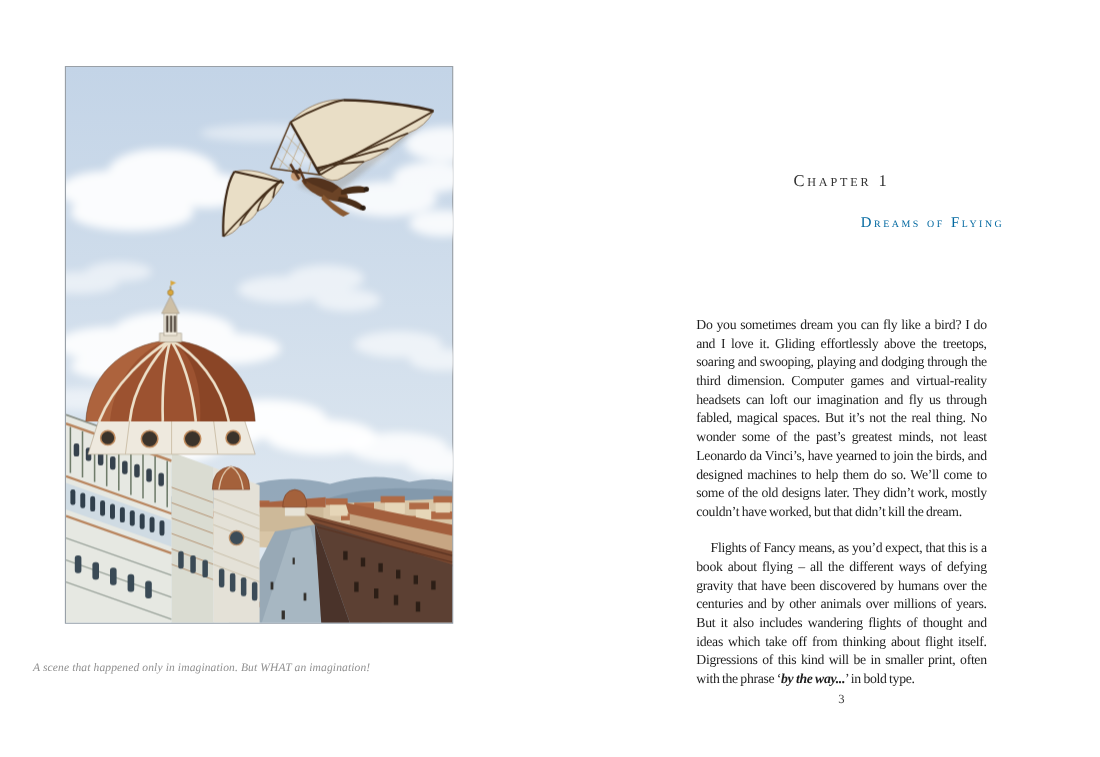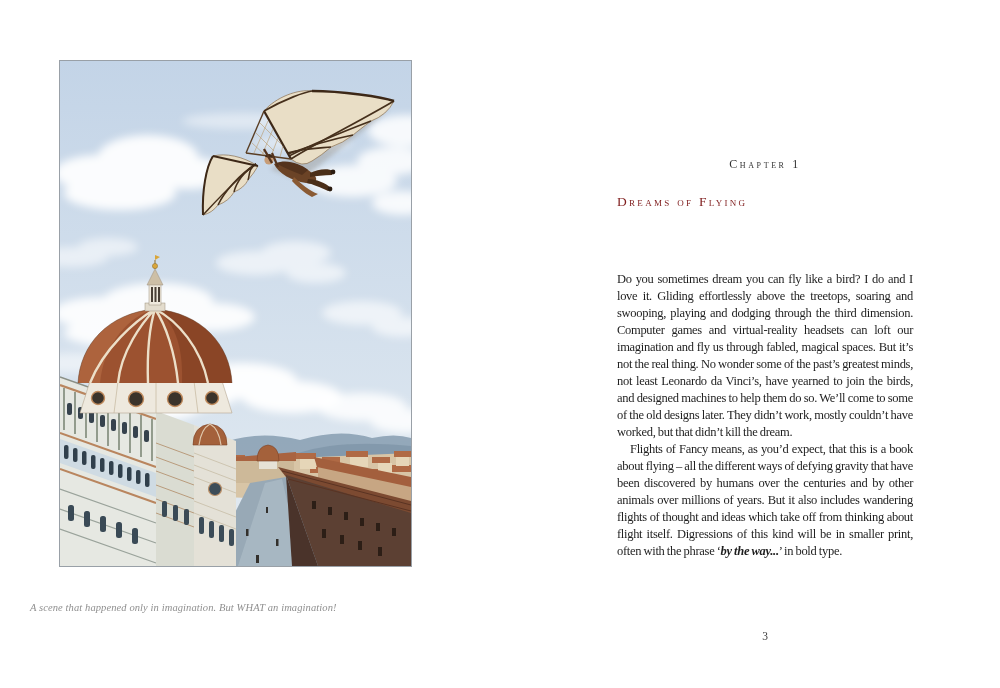--- a/index.html
+++ b/index.html
@@ -26,32 +26,32 @@
     font-variant:small-caps; text-transform:lowercase;
   }
   .caption-subtitle {
     position:absolute; left:30px; top:602px; width:410px; text-align:left;
     font-style:italic; font-size:10.5px; color:#8f8f8f; letter-spacing:0.1px;
   }
 
   
   .chapter-label {
     position:absolute; left:117px; top:157px; width:296px; text-align:center;
-    font-variant:small-caps; font-size:12px; letter-spacing:2.6px; color:#333333;
+    font-variant:small-caps; font-size:15px; letter-spacing:2.6px; color:#333333;
   }
   .chapter-title {
-    position:absolute; left:117px; top:194px; width:296px; text-align:left;
-    font-variant:small-caps; font-size:13.5px; letter-spacing:2.3px; color:#7f1d1d;
+    position:absolute; left:117px; top:194px; width:296px; text-align:right;
+    font-variant:small-caps; font-size:13.5px; letter-spacing:2.3px; color:#0369a1;
   }
   .body-text {
     position:absolute; left:117px; top:271px; width:296px;
     font-size:12.5px; line-height:17px; text-align:justify;
     color:#1e1e1e; letter-spacing:-0.3px; word-spacing:-0.5px;
   }
-  .body-text p { margin:0; }
+  .body-text p { margin:16px; }
   .body-text p.indent { text-indent:13px; }
   .body-text b { font-weight:bold;font-style:italic; }
   .page-number {
     position:absolute; left:117px; top:630px; width:296px; text-align:center;
     font-size:11.5px; color:#3a3a3a;
   }
 </style>
 </head>
 <body>
 

